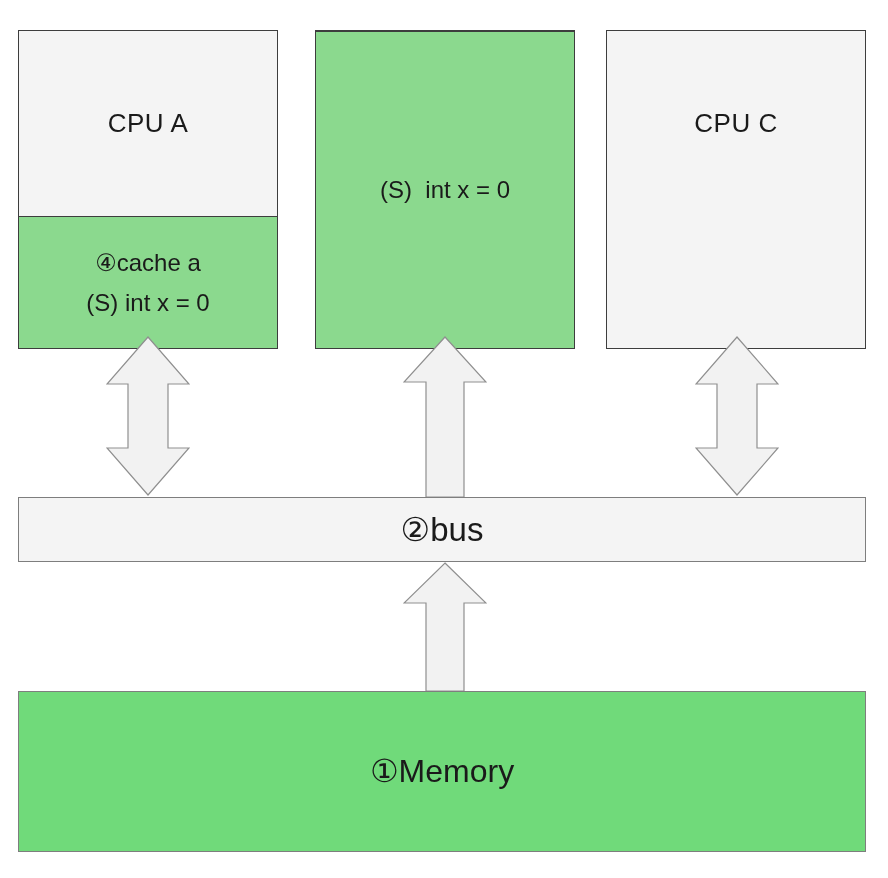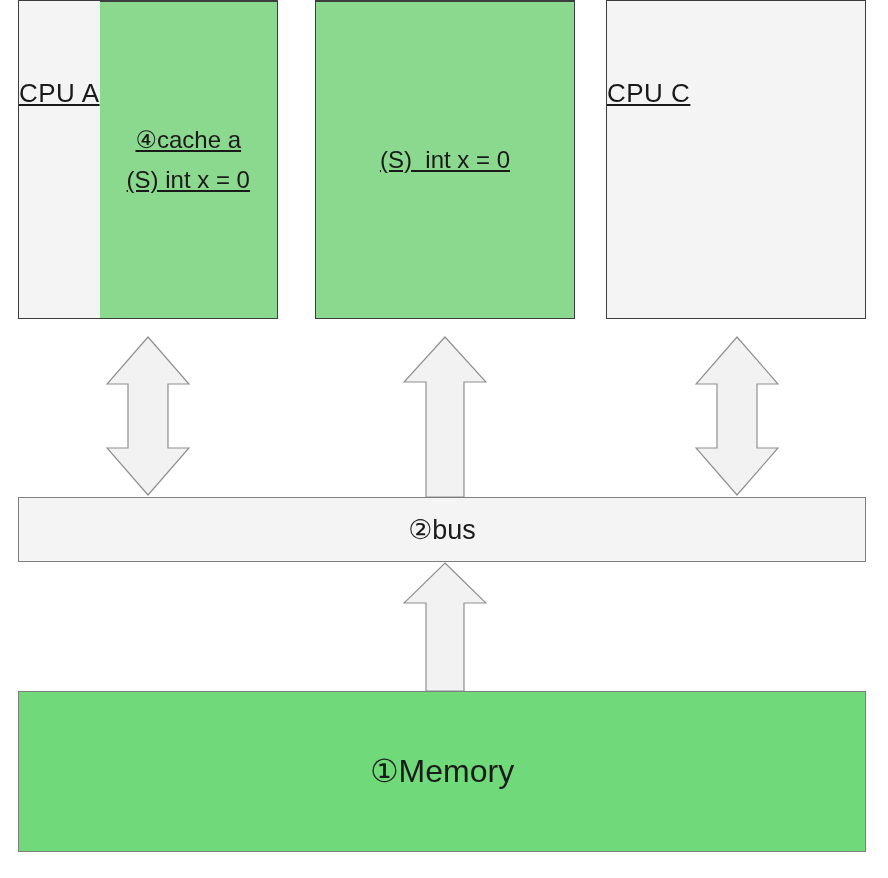--- a/index.html
+++ b/index.html
@@ -17,28 +17,27 @@
     position: relative;
     width: 888px;
     height: 878px;
     background: #ffffff;
     font-family: "Liberation Sans", "DejaVu Sans", sans-serif;
     color: var(--text);
     overflow: hidden;
   }
   .cpu-box {
     position: absolute;
-    top: 0;
+    top: 30px;
     width: 258px;
     height: 317px;
     background: var(--box-fill);
     border: 1px solid var(--border-dark);
     display: flex;
-    flex-direction: row;
-    text-decoration: underline;
+    flex-direction: column;
   }
   .cpu-title {
     height: 185px;
     display: flex;
     align-items: center;
     justify-content: center;
     font-size: 26px;
     letter-spacing: 0.5px;
   }
   .cache {
@@ -64,21 +63,21 @@
     position: absolute;
     left: 18px;
     top: 497px;
     width: 846px;
     height: 63px;
     background: var(--box-fill);
     border: 1px solid var(--border-gray);
     display: flex;
     align-items: center;
     justify-content: center;
-    font-size: 27px;
+    font-size: 33px;
   }
   .memory {
     position: absolute;
     left: 18px;
     top: 691px;
     width: 846px;
     height: 159px;
     background: var(--memory-green);
     border: 1px solid var(--border-gray);
     display: flex;

